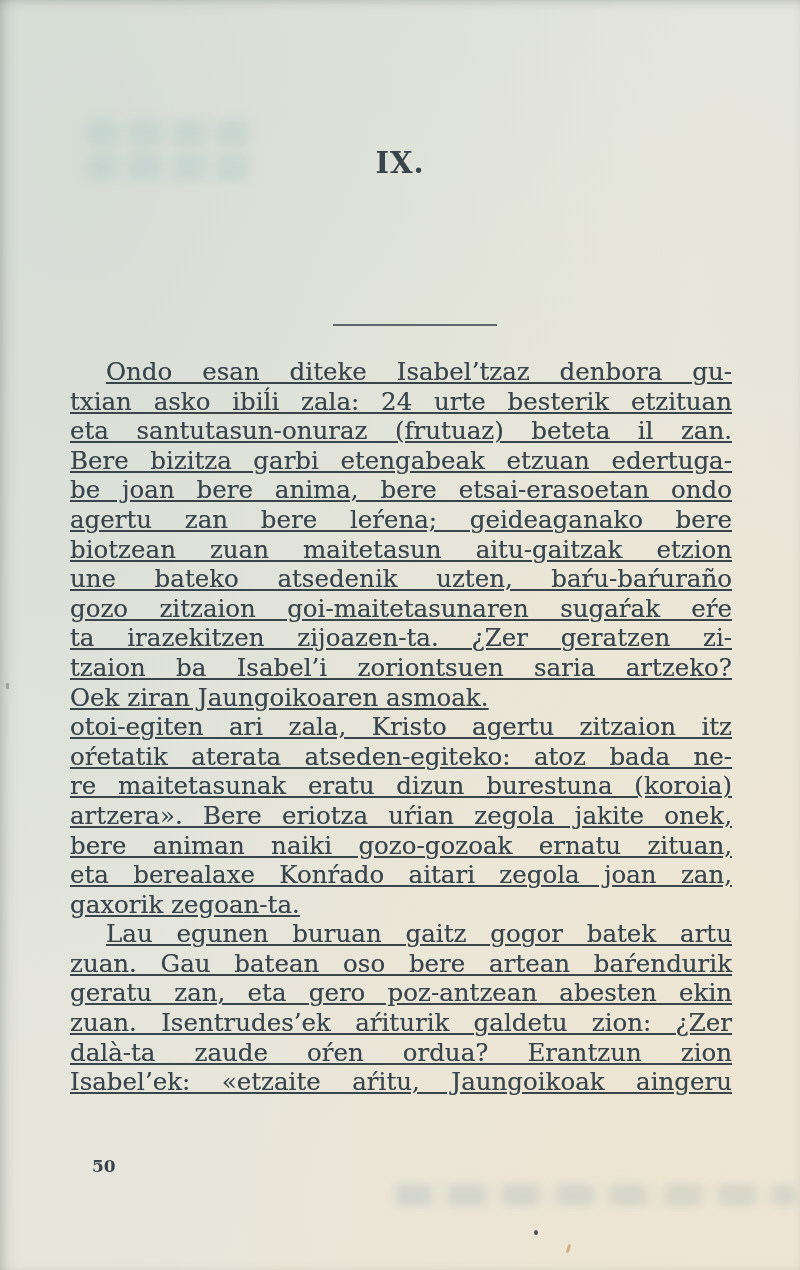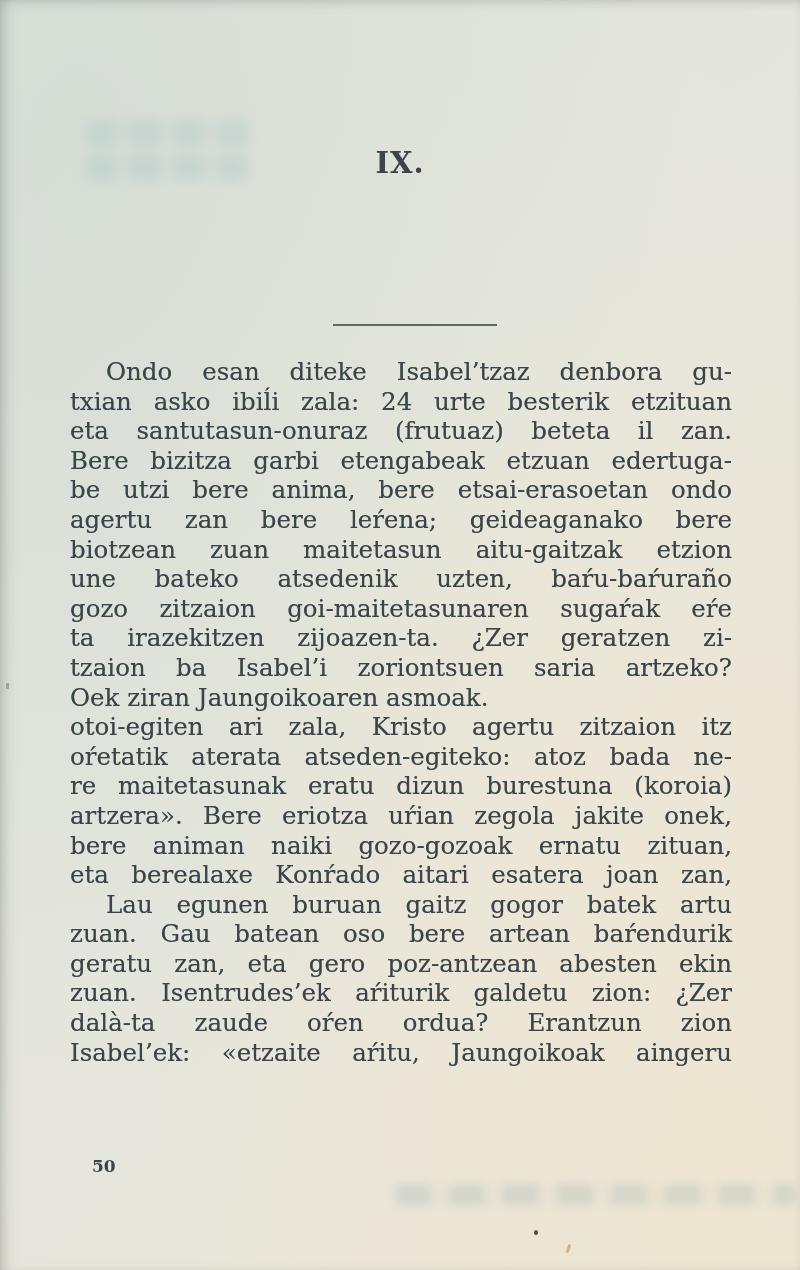--- a/index.html
+++ b/index.html
@@ -34,21 +34,21 @@
   }
   .rule{
     position:absolute;top:324px;left:333px;width:164px;height:2px;
     background:#45525a;opacity:0.85;
   }
   .body{
     position:absolute;top:357px;left:70px;width:662px;
     font-size:24.5px;line-height:29.6px;
     text-shadow:0 0 0.4px rgba(57,69,75,0.55);
   }
-  .line{text-align:justify;}
+  .line{text-align:justify;text-decoration:underline;}
   .line.just{text-align-last:justify;}
   .line.indent{text-indent:36px;}
   .pagenum{
     position:absolute;top:1156px;left:92px;
     font-size:17px;font-weight:700;
   }
   
   .ghost{position:absolute;pointer-events:none;}
   .ghost-topleft{
     left:82px;top:112px;width:172px;height:88px;
@@ -91,34 +91,35 @@
   <div class="chapter">IX.</div>
 
 
   <div class="rule"></div>
 
   <div class="body" id="body-text">
       <div class="line indent just">Ondo esan diteke Isabel’tzaz denbora gu-</div>
       <div class="line just">txian asko ibiĺi zala: 24 urte besterik etzituan</div>
       <div class="line just">eta santutasun-onuraz (frutuaz) beteta il zan.</div>
       <div class="line just">Bere bizitza garbi etengabeak etzuan edertuga-</div>
-      <div class="line just">be utzi bere anima, bere etsai-erasoetan ondo</div>
+      <div class="line just">be joan bere anima, bere etsai-erasoetan ondo</div>
       <div class="line just">agertu zan bere leŕena; geideaganako bere</div>
       <div class="line just">biotzean zuan maitetasun aitu-gaitzak etzion</div>
       <div class="line just">une bateko atsedenik uzten, baŕu-baŕuraño</div>
       <div class="line just">gozo zitzaion goi-maitetasunaren sugaŕak eŕe</div>
       <div class="line just">ta irazekitzen zijoazen-ta. ¿Zer geratzen zi-</div>
       <div class="line just">tzaion ba Isabel’i zoriontsuen saria artzeko?</div>
       <div class="line">Oek ziran Jaungoikoaren asmoak.</div>
       <div class="line just">otoi-egiten ari zala, Kristo agertu zitzaion itz</div>
       <div class="line just">oŕetatik aterata atseden-egiteko: atoz bada ne-</div>
       <div class="line just">re maitetasunak eratu dizun burestuna (koroia)</div>
       <div class="line just">artzera». Bere eriotza uŕian zegola jakite onek,</div>
       <div class="line just">bere animan naiki gozo-gozoak ernatu zituan,</div>
-      <div class="line just">eta berealaxe Konŕado aitari esatera joan zan,</div>
+      <div class="line just">eta berealaxe Konŕado aitari zegola joan zan,</div>
+      <div class="line">gaxorik zegoan-ta.</div>
       <div class="line indent just">Lau egunen buruan gaitz gogor batek artu</div>
       <div class="line just">zuan. Gau batean oso bere artean baŕendurik</div>
       <div class="line just">geratu zan, eta gero poz-antzean abesten ekin</div>
       <div class="line just">zuan. Isentrudes’ek aŕiturik galdetu zion: ¿Zer</div>
       <div class="line just">dalà-ta zaude oŕen ordua? Erantzun zion</div>
       <div class="line just">Isabel’ek: «etzaite aŕitu, Jaungoikoak aingeru</div>
     </div>
 
   <div class="pagenum">50</div>
 

